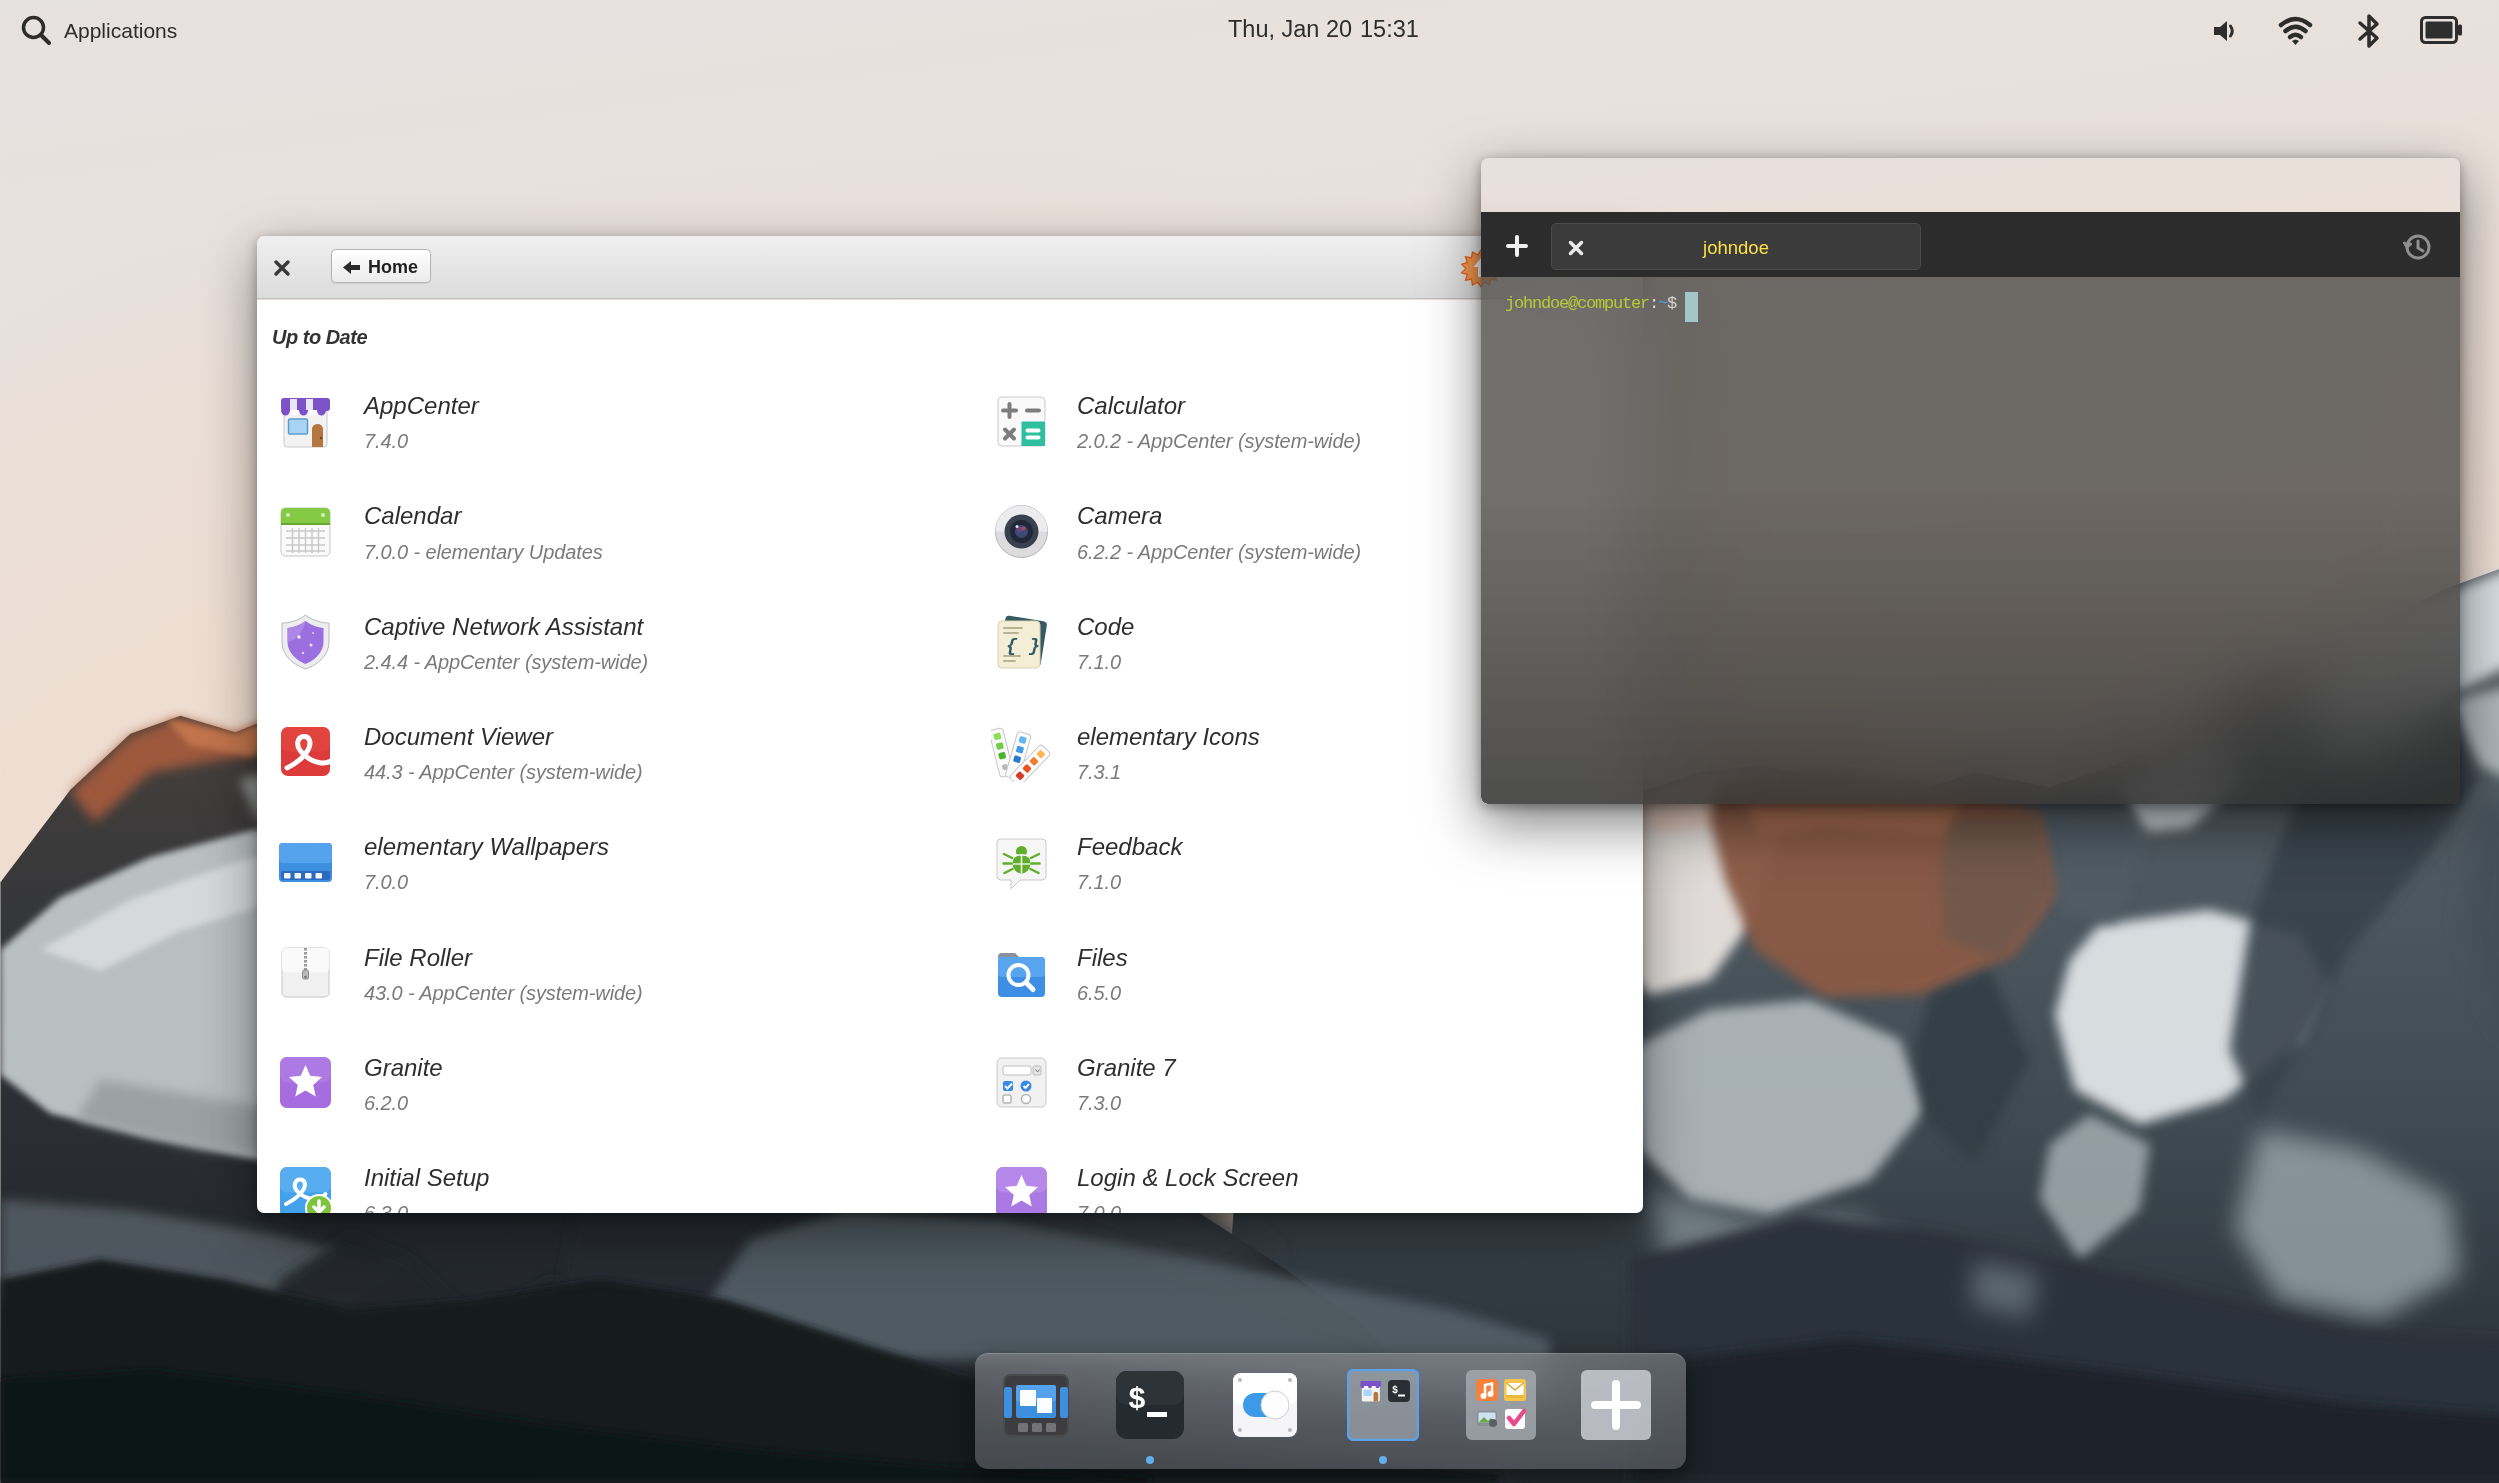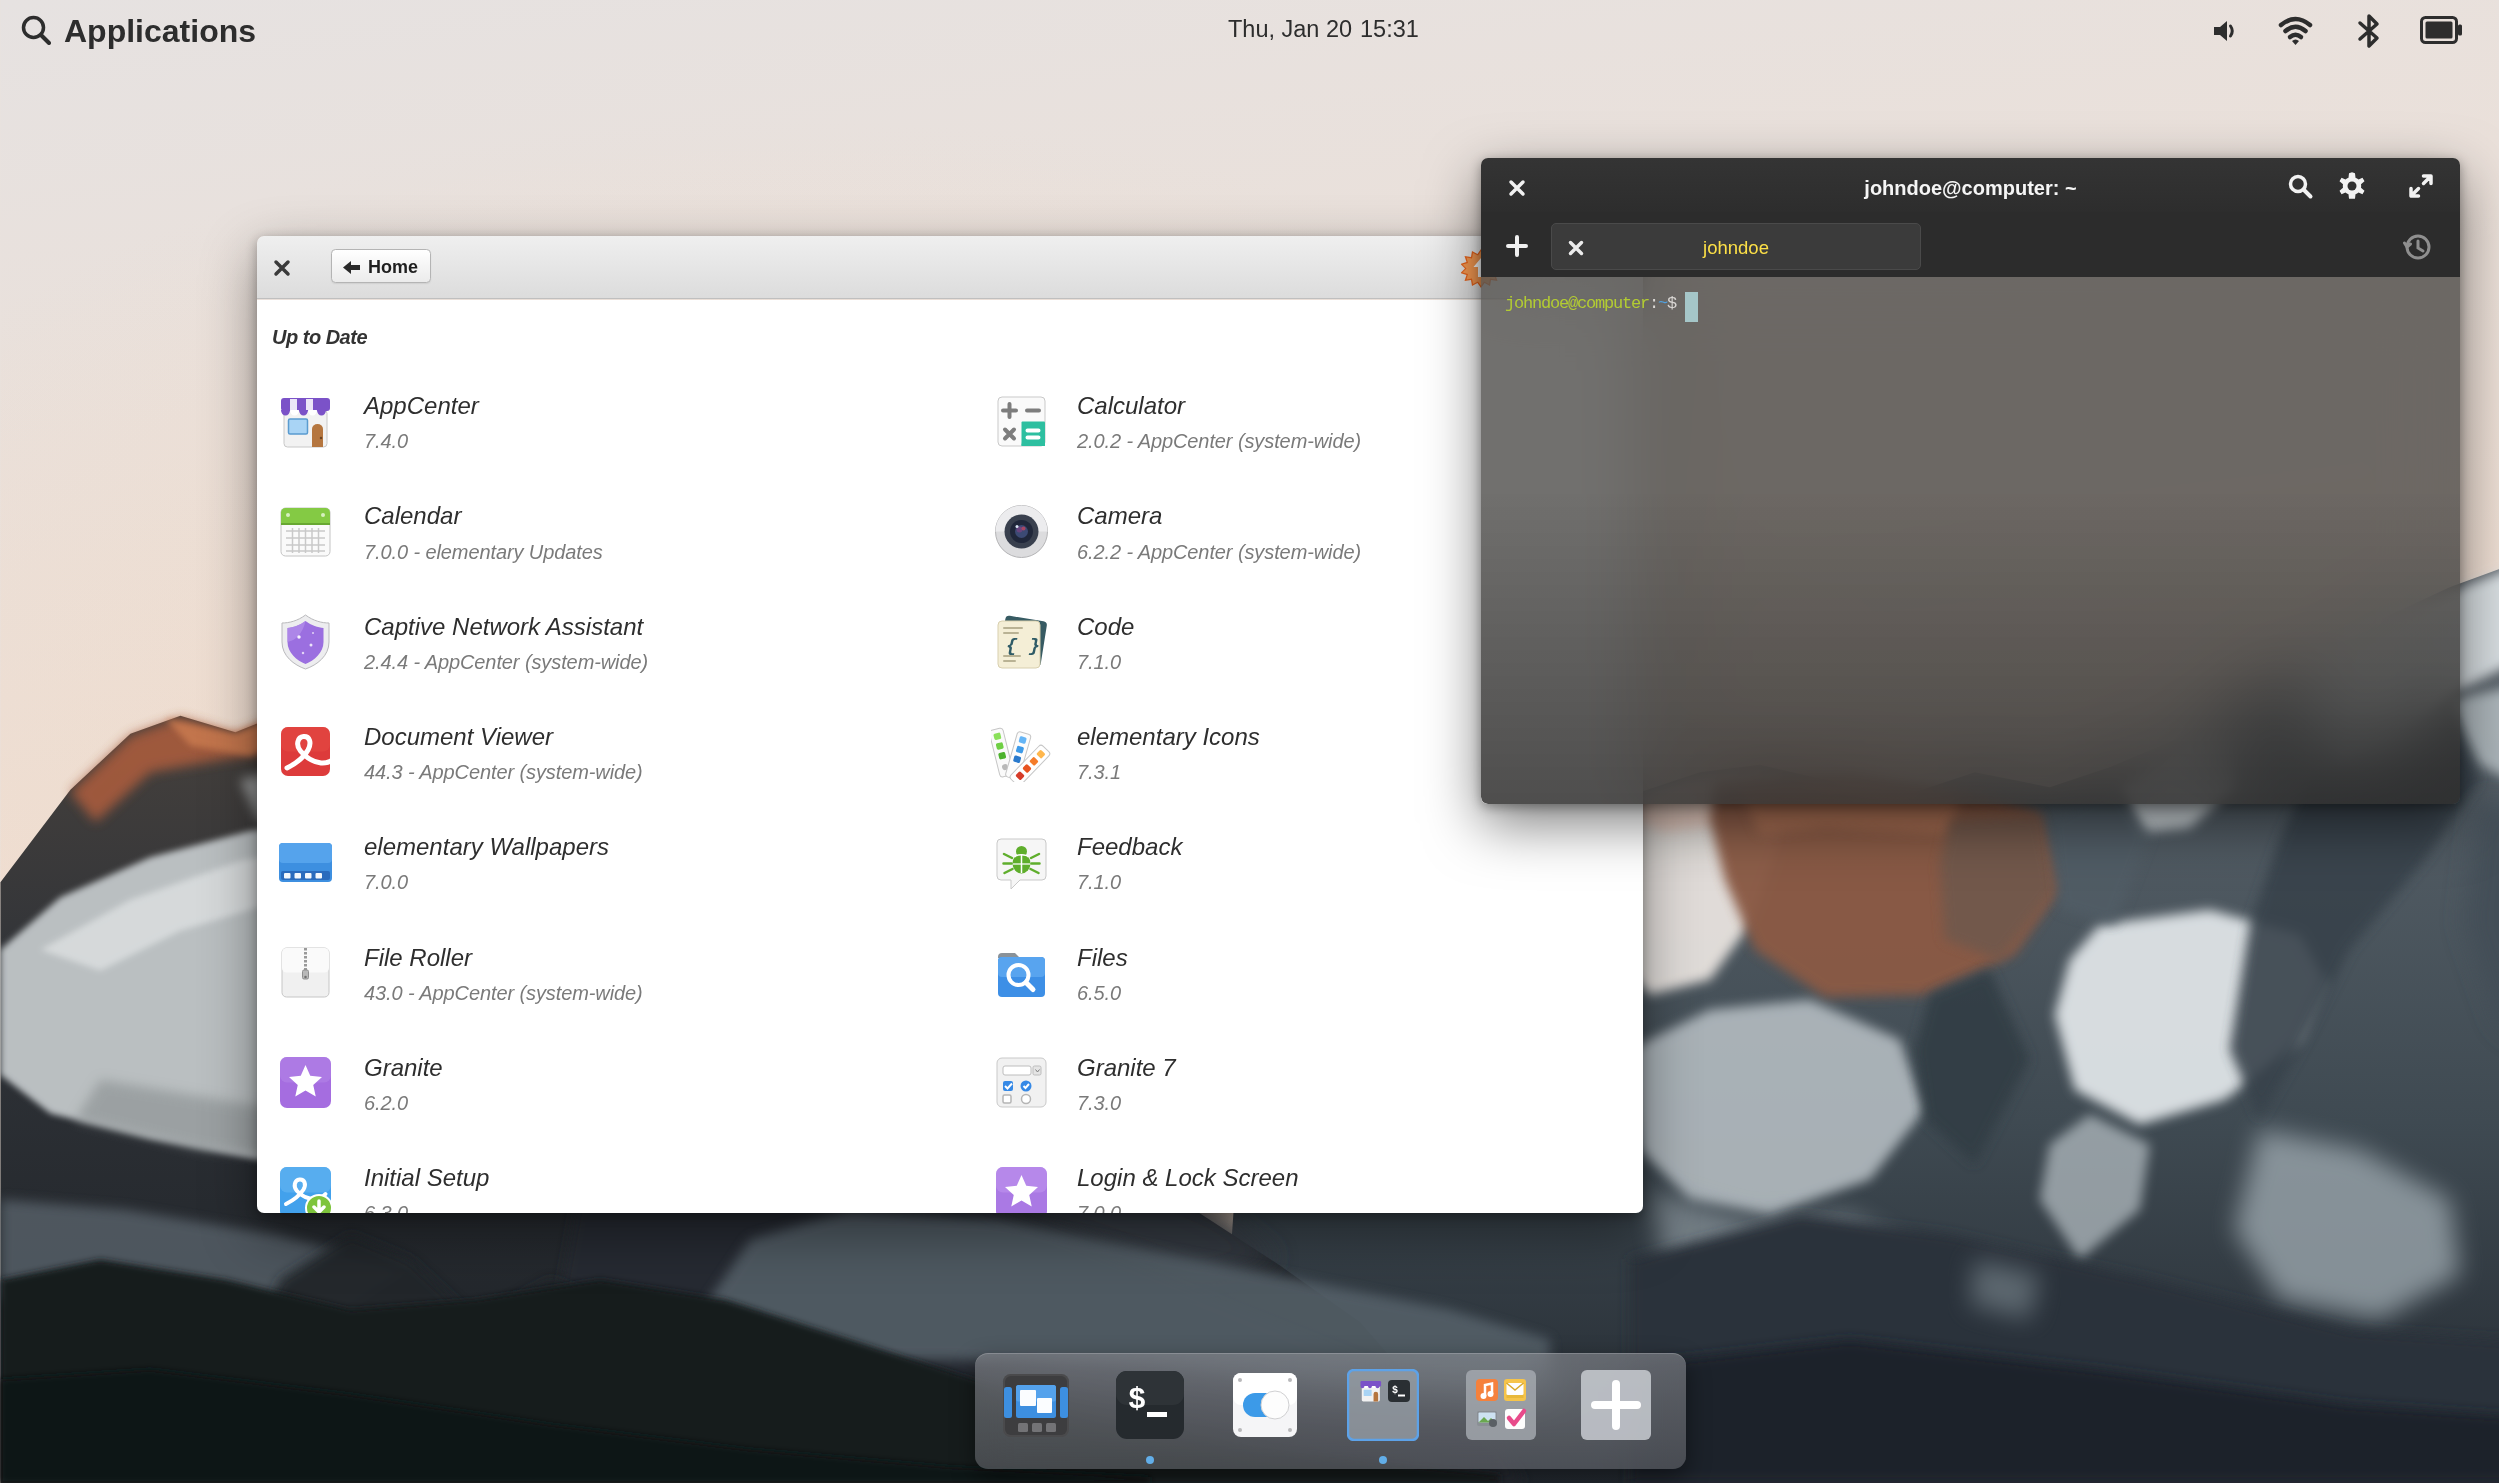--- a/index.html
+++ b/index.html
@@ -124,21 +124,21 @@
     <path d="M0,2967 L0,2560 L200,2520 L450,2560 L700,2620 L950,2600 L1200,2560 L1450,2600 L1700,2680 L1950,2760 L2200,2830 L2500,2890 L2800,2930 L3000,2950 L3000,2967 Z" fill="#161a1f" filter="url(#b6)"></path>
     <path d="M0,2967 L0,2760 L300,2740 L700,2790 L1100,2850 L1500,2900 L1900,2935 L2300,2955 L2300,2967 Z" fill="#101419" filter="url(#b6)"></path>
   </svg>
   </div>
   <div id="panel">
 
     <svg class="abs" style="left:20px;top:13.5px" width="31" height="31" viewBox="0 0 62 62">
       <circle cx="27" cy="27" r="20" fill="none" stroke="#2d2d2d" stroke-width="7"></circle>
       <line x1="42" y1="42" x2="58" y2="58" stroke="#2d2d2d" stroke-width="8" stroke-linecap="round"></line>
     </svg>
-    <div class="abs" style="left:64px;top:18.5px;font-size:32px;line-height:24.5px;font-weight:700">Applications</div>
+    <div class="abs" style="left:64px;top:18.5px;font-size:21px;line-height:24.5px;font-weight:400">Applications</div>
 
     <div class="abs" style="left:1228px;top:18px;font-size:23.5px;line-height:23.5px;font-weight:500">Thu, Jan 20</div>
     <div class="abs" style="left:1360px;top:18px;font-size:23.5px;line-height:23.5px;font-weight:400">15:31</div>
 
     <svg class="abs" style="left:2210px;top:15px" width="32" height="32" viewBox="0 0 64 64">
       <path d="M8,24 L20,24 L34,12 L34,52 L20,40 L8,40 Z" fill="#2d2d2d"></path>
       <path d="M41,22 Q48,32 41,42" fill="none" stroke="#2d2d2d" stroke-width="6" stroke-linecap="round"></path>
     </svg>
     <svg class="abs" style="left:2278px;top:14px" width="35" height="33" viewBox="0 0 70 66">
       <path d="M6,22 Q35,-2 64,22" fill="none" stroke="#2d2d2d" stroke-width="9" stroke-linecap="round"></path>
@@ -386,37 +386,20 @@
       <svg class="ricon" style="left:734px;top:862px" viewBox="0 0 122 122">
         <rect x="10" y="10" width="102" height="102" rx="14" fill="#aa79e4"></rect>
         <rect x="10" y="10" width="102" height="51" rx="14" fill="#bb8eec" opacity="0.7"></rect>
         <path d="M61,26 L70.5,47.5 L94,50 L76.5,66 L81.5,89 L61,77 L40.5,89 L45.5,66 L28,50 L51.5,47.5 Z" fill="#ffffff"></path>
       </svg>
       <div class="rowtitle" style="left:820px;top:866px">Login &amp; Lock Screen</div>
       <div class="rowver" style="left:820px;top:903px">7.0.0</div>
     </div>
   </div>
   <div id="term">
-    <div id="termtitle">
-      <svg class="abs" style="left:27px;top:20.5px" width="18" height="18" viewBox="0 0 36 36">
-        <path d="M6,6 L30,30 M30,6 L6,30" stroke="#f2f2f2" stroke-width="7" stroke-linecap="round"></path>
-      </svg>
-      <div class="abs" style="left:0;top:19px;width:100%;text-align:center;font-size:20px;line-height:22px;font-weight:700;color:#f5f5f5">johndoe@computer: ~</div>
-      <svg class="abs" style="left:805px;top:14px" width="28" height="28" viewBox="0 0 56 56">
-        <circle cx="24" cy="24" r="15" fill="none" stroke="#f2f2f2" stroke-width="7"></circle>
-        <line x1="35" y1="35" x2="49" y2="49" stroke="#f2f2f2" stroke-width="8" stroke-linecap="round"></line>
-      </svg>
-      <svg class="abs" style="left:856px;top:13px" width="30" height="30" viewBox="0 0 60 60">
-        <path d="M30,4 L36,6 L37,15 a16,16 0 0 1 6,3.5 L51,15 L55,22 L48,28 a16,16 0 0 1 0,7 L55,41 L51,48 L43,44.5 a16,16 0 0 1 -6,3.5 L36,57 L24,57 L23,48 a16,16 0 0 1 -6,-3.5 L9,48 L5,41 L12,35 a16,16 0 0 1 0,-7 L5,22 L9,15 L17,18.5 a16,16 0 0 1 6,-3.5 L24,6 Z" fill="#f2f2f2" transform="translate(0,-1.5)"></path>
-        <circle cx="30" cy="30" r="9" fill="#2f2f2f"></circle>
-      </svg>
-      <svg class="abs" style="left:926px;top:14px" width="28" height="28" viewBox="0 0 56 56">
-        <path d="M33,8 L48,8 L48,23 M23,48 L8,48 L8,33 M48,8 L33,23 M8,48 L23,33" fill="none" stroke="#f2f2f2" stroke-width="7" stroke-linecap="round" stroke-linejoin="round"></path>
-      </svg>
-    </div>
     <div id="termtabs">
       <svg class="abs" style="left:25px;top:23px" width="22" height="22" viewBox="0 0 44 44">
         <path d="M22,4 L22,40 M4,22 L40,22" stroke="#f0f0f0" stroke-width="8" stroke-linecap="round"></path>
       </svg>
       <div class="abs" style="left:70px;top:11px;width:370px;height:47px;border-radius:5px;background:#3b3b3b;border:0.5px solid #4a4a4a">
         <svg class="abs" style="left:16px;top:15.5px" width="16" height="16" viewBox="0 0 32 32">
           <path d="M5,5 L27,27 M27,5 L5,27" stroke="#ececec" stroke-width="7" stroke-linecap="round"></path>
         </svg>
         <div class="abs" style="left:0;top:14px;width:100%;text-align:center;font-size:18.5px;line-height:20px;color:#fde047">johndoe</div>
       </div>

